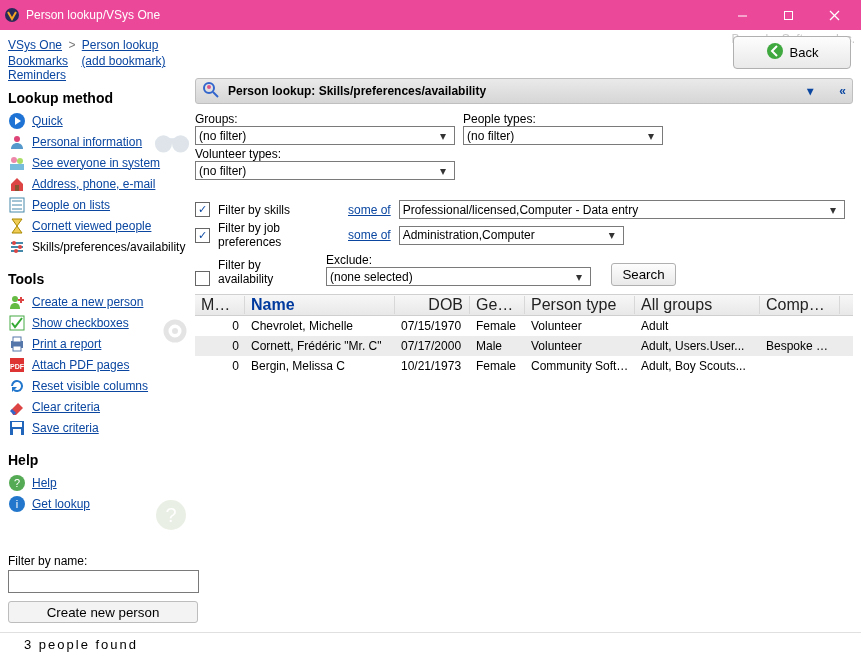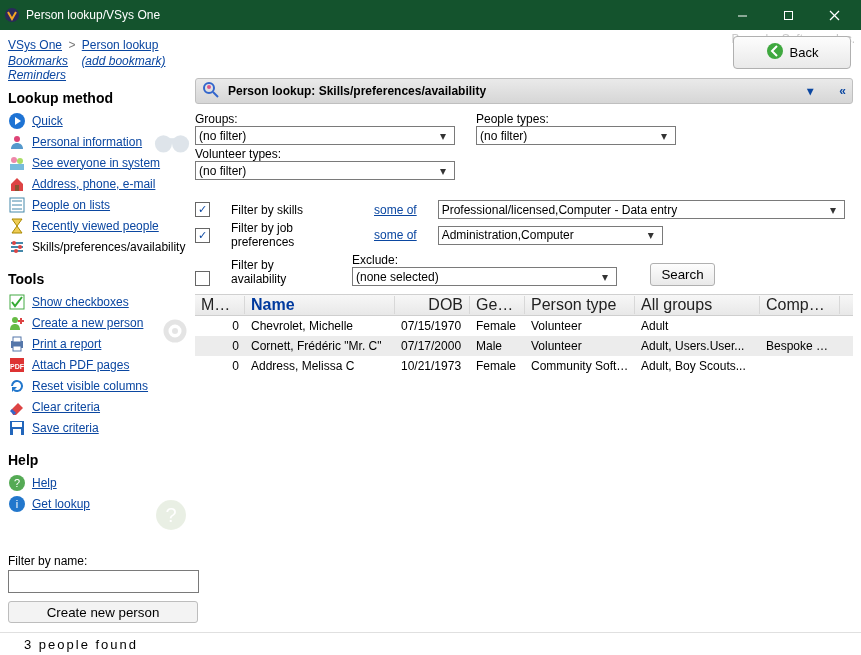--- a/index.html
+++ b/index.html
@@ -1,46 +1,46 @@
 <!DOCTYPE html>
 <html><head>
 <meta charset="utf-8">
 <style>
   html,body{margin:0;padding:0;font-family:Tahoma,Verdana,Segoe UI,sans-serif;font-size:12px;color:#000;background:#fff;width:861px;height:655px;overflow:hidden}
   a{color:#0b47a1;text-decoration:underline;cursor:pointer}
-  .titlebar{height:30px;background:#14532d;color:#fff;display:flex;align-items:center;padding:0 4px}
+  .titlebar{height:30px;background:#ec4899;color:#fff;display:flex;align-items:center;padding:0 4px}
   .titlebar .title{margin-left:6px;font-size:12px;flex:1;display:flex;align-items:center}
   .winbtn{width:46px;height:30px;display:flex;align-items:center;justify-content:center;color:#fff}
   .winbtn svg{stroke:#fff}
   .body{display:flex;height:625px;background:#fff;position:relative}
   .watermark{position:absolute;right:6px;top:2px;color:#c9c9c9;font-size:12px}
   .sidebar{width:195px;padding:4px 6px 4px 8px;box-sizing:border-box;position:relative}
   .main{flex:1;display:flex;flex-direction:column;position:relative}
   .crumbs{padding:4px 8px 2px 8px}
   .crumbs span.sep{color:#777;margin:0 3px}
   .bookmarks{padding:0 8px 6px 8px}
-  .bookmarks a{margin-right:10px;font-style:italic}
+  .bookmarks a{margin-right:10px;}
   .sec-title{font-weight:bold;font-size:14px;margin:2px 0 4px 0}
   .side-row{display:flex;align-items:center;height:21px;gap:6px}
   .side-row .icon{width:18px;height:18px;display:flex;align-items:center;justify-content:center}
   .side-row.sel .label{color:#000;text-decoration:none}
   .side-row .label{color:#0b47a1}
   .big-ghost{position:absolute;opacity:.22}
   .ghost-bino{top:96px;left:153px;width:38px;height:30px}
   .ghost-gear{top:286px;left:160px;width:30px;height:30px}
   .ghost-help{top:468px;left:154px;width:34px;height:34px}
   .filter-name-lbl{margin-top:40px}
   .filter-name-input{width:185px;height:19px;border:1px solid #7a7a7a;margin-top:2px}
   .create-btn{width:190px;height:22px;margin-top:8px;background:#f3f3f3;border:1px solid #bdbdbd;border-radius:3px}
   .back-btn{position:absolute;top:6px;right:10px;width:118px;height:33px;background:linear-gradient(#fdfdfd,#e9e9e9);border:1px solid #b0b0b0;border-radius:4px;display:flex;align-items:center;justify-content:center;gap:6px;font-size:13px}
   .panel-hdr{height:24px;background:linear-gradient(#eaeaea,#d6d6d6);border:1px solid #bfbfbf;border-radius:3px;margin:48px 8px 4px 0;display:flex;align-items:center;padding:0 6px;gap:8px;font-weight:bold}
   .panel-hdr .sp{flex:1}
   .panel-hdr .chev{color:#0b47a1;font-size:12px}
   .filters{padding:2px 8px 0 0}
-  .frow{display:flex;align-items:center;gap:21px;margin:2px 0}
+  .frow{display:flex;align-items:center;gap:8px;margin:2px 0}
   .flabel{font-size:12px}
   .combo{border:1px solid #7a7a7a;height:19px;display:flex;align-items:center;justify-content:space-between;padding:0 3px;background:#fff;box-sizing:border-box}
   .combo .arr{width:16px;text-align:center;color:#333}
   .checkbox{width:13px;height:13px;border:1px solid #666;display:inline-flex;align-items:center;justify-content:center;background:#fff}
   .checkbox.checked::after{content:"✓";font-size:11px;color:#0b47a1;line-height:1}
   .searchbtn{width:65px;height:23px;background:linear-gradient(#fdfdfd,#e9e9e9);border:1px solid #b0b0b0;border-radius:3px}
   .grid{margin:6px 8px 0 0;border-top:1px solid #d0d0d0}
   .ghead,.grow{display:grid;grid-template-columns:50px 150px 75px 55px 110px 125px 80px}
   .ghead{background:linear-gradient(#f7f7f7,#e8e8e8);border-bottom:1px solid #cfcfcf;height:20px;align-items:center;font-size:16px;color:#222}
   .ghead>div{padding:0 6px;border-right:1px solid #d8d8d8;white-space:nowrap;overflow:hidden;text-overflow:ellipsis}
@@ -156,55 +156,55 @@
           </svg>
         </span>
         <a class="label">People on lists</a>
       </div>
     <div class="side-row">
         <span class="icon">
           <svg class="ic-svg" viewBox="0 0 16 16">
             <path d="M3 1h10L8 8l5 7H3l5-7z" fill="#ec5" stroke="#a80"></path>
           </svg>
         </span>
-        <a class="label">Recently viewed people</a>
+        <a class="label">Cornett viewed people</a>
       </div>
     <div class="side-row sel">
         <span class="icon">
           <svg class="ic-svg" viewBox="0 0 16 16">
             <line x1="2" y1="4" x2="14" y2="4" stroke="#48a" stroke-width="2"></line>
             <line x1="2" y1="8" x2="14" y2="8" stroke="#48a" stroke-width="2"></line>
             <line x1="2" y1="12" x2="14" y2="12" stroke="#48a" stroke-width="2"></line>
             <circle cx="5" cy="4" r="2" fill="#d44"></circle>
             <circle cx="11" cy="8" r="2" fill="#d44"></circle>
             <circle cx="7" cy="12" r="2" fill="#d44"></circle>
           </svg>
         </span>
         <span class="label">Skills/preferences/availability</span>
       </div>
 
     <div class="sec-title" style="margin-top:14px">Tools</div>
     <div class="side-row">
         <span class="icon">
           <svg class="ic-svg" viewBox="0 0 16 16">
-            <rect x="1" y="1" width="14" height="14" fill="#fff" stroke="#4a4"></rect>
-            <path d="M3 8l3 4 7-9" stroke="#3a3" stroke-width="2" fill="none"></path>
-          </svg>
-        </span>
-        <a class="label">Show checkboxes</a>
-      </div>
-    <div class="side-row">
-        <span class="icon">
-          <svg class="ic-svg" viewBox="0 0 16 16">
             <circle cx="6" cy="5" r="3" fill="#6b4"></circle>
             <path d="M1 15c0-4 2-6 5-6s5 2 5 6z" fill="#6b4"></path>
             <path d="M12 3v6M9 6h6" stroke="#d44" stroke-width="2"></path>
           </svg>
         </span>
         <a class="label">Create a new person</a>
+      </div>
+    <div class="side-row">
+        <span class="icon">
+          <svg class="ic-svg" viewBox="0 0 16 16">
+            <rect x="1" y="1" width="14" height="14" fill="#fff" stroke="#4a4"></rect>
+            <path d="M3 8l3 4 7-9" stroke="#3a3" stroke-width="2" fill="none"></path>
+          </svg>
+        </span>
+        <a class="label">Show checkboxes</a>
       </div>
     <div class="side-row">
         <span class="icon">
           <svg class="ic-svg" viewBox="0 0 16 16">
             <rect x="2" y="5" width="12" height="7" fill="#57a"></rect>
             <rect x="4" y="1" width="8" height="5" fill="#fff" stroke="#57a"></rect>
             <rect x="4" y="10" width="8" height="5" fill="#fff" stroke="#57a"></rect>
           </svg>
         </span>
         <a class="label">Print a report</a>
@@ -375,21 +375,21 @@
         <div class="c0">0</div>
         <div>Cornett, Frédéric "Mr. C"</div>
         <div>07/17/2000</div>
         <div>Male</div>
         <div>Volunteer</div>
         <div>Adult, Users.User...</div>
         <div>Bespoke S...</div>
       </div>
       <div class="grow">
         <div class="c0">0</div>
-        <div>Address, Melissa C</div>
+        <div>Bergin, Melissa C</div>
         <div>10/21/1973</div>
         <div>Female</div>
         <div>Community Software</div>
         <div>Adult, Boy Scouts...</div>
         <div></div>
       </div>
     </div>
   </div>
 
   <div class="status">

